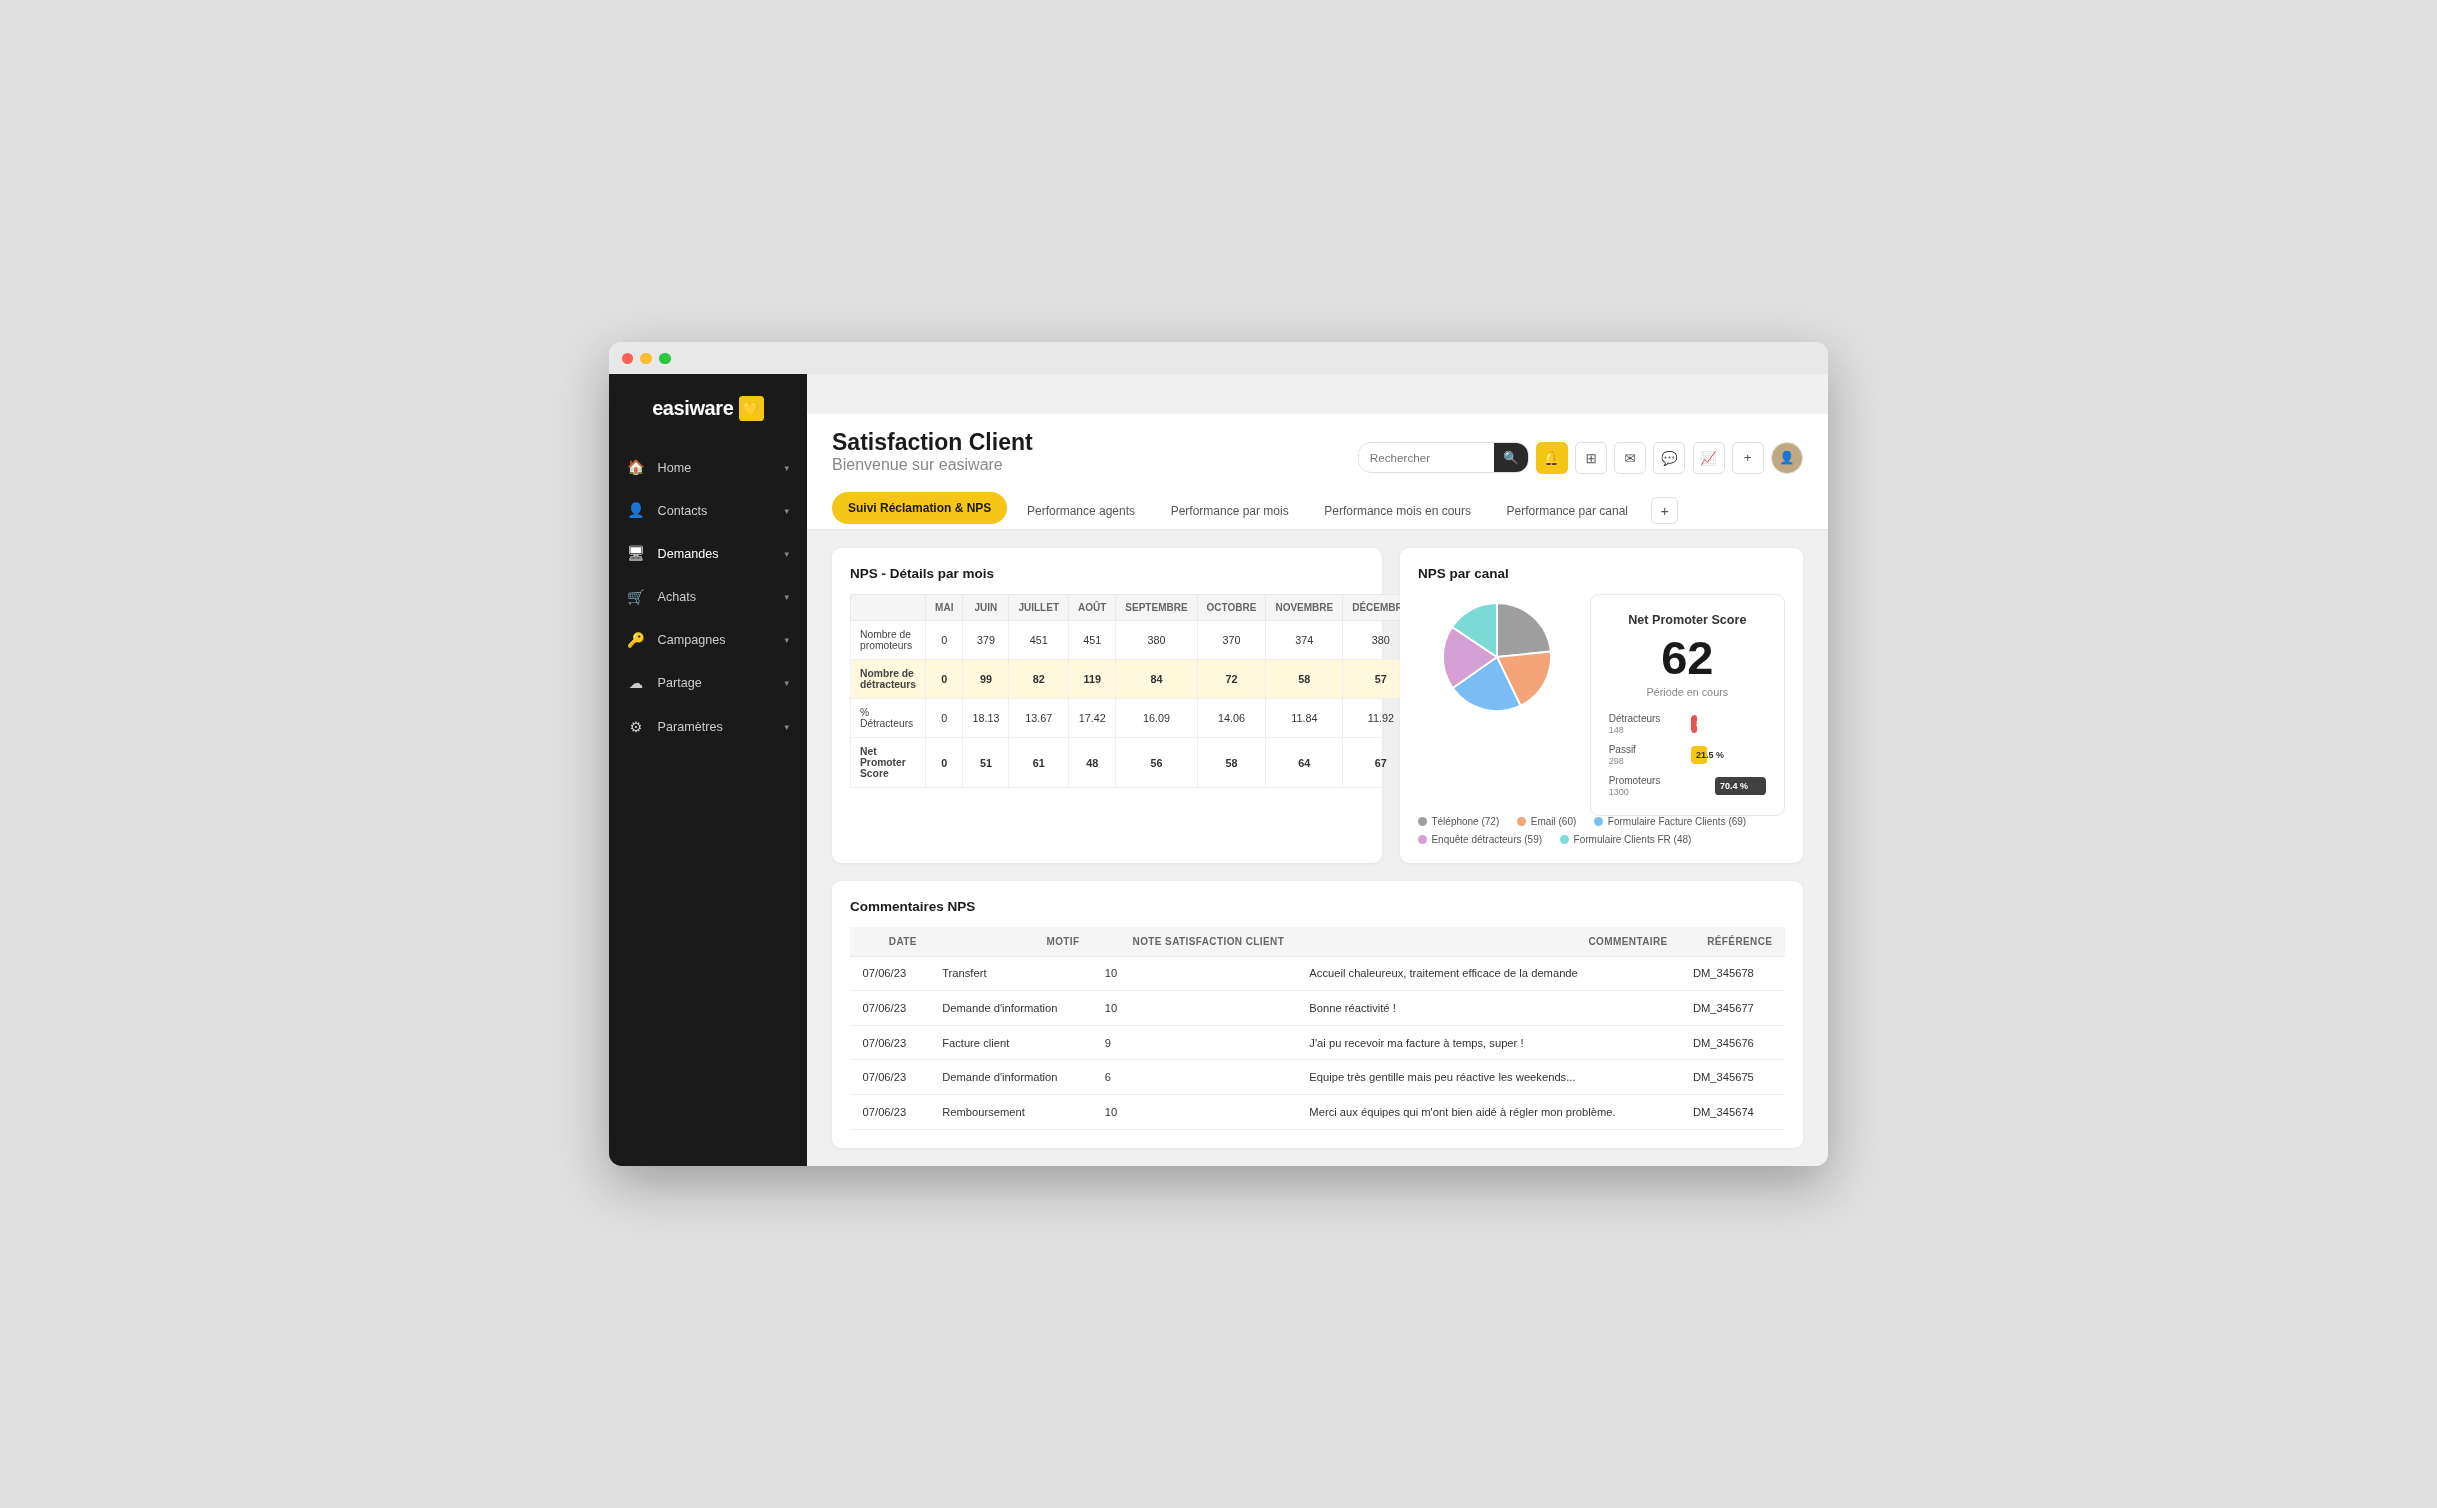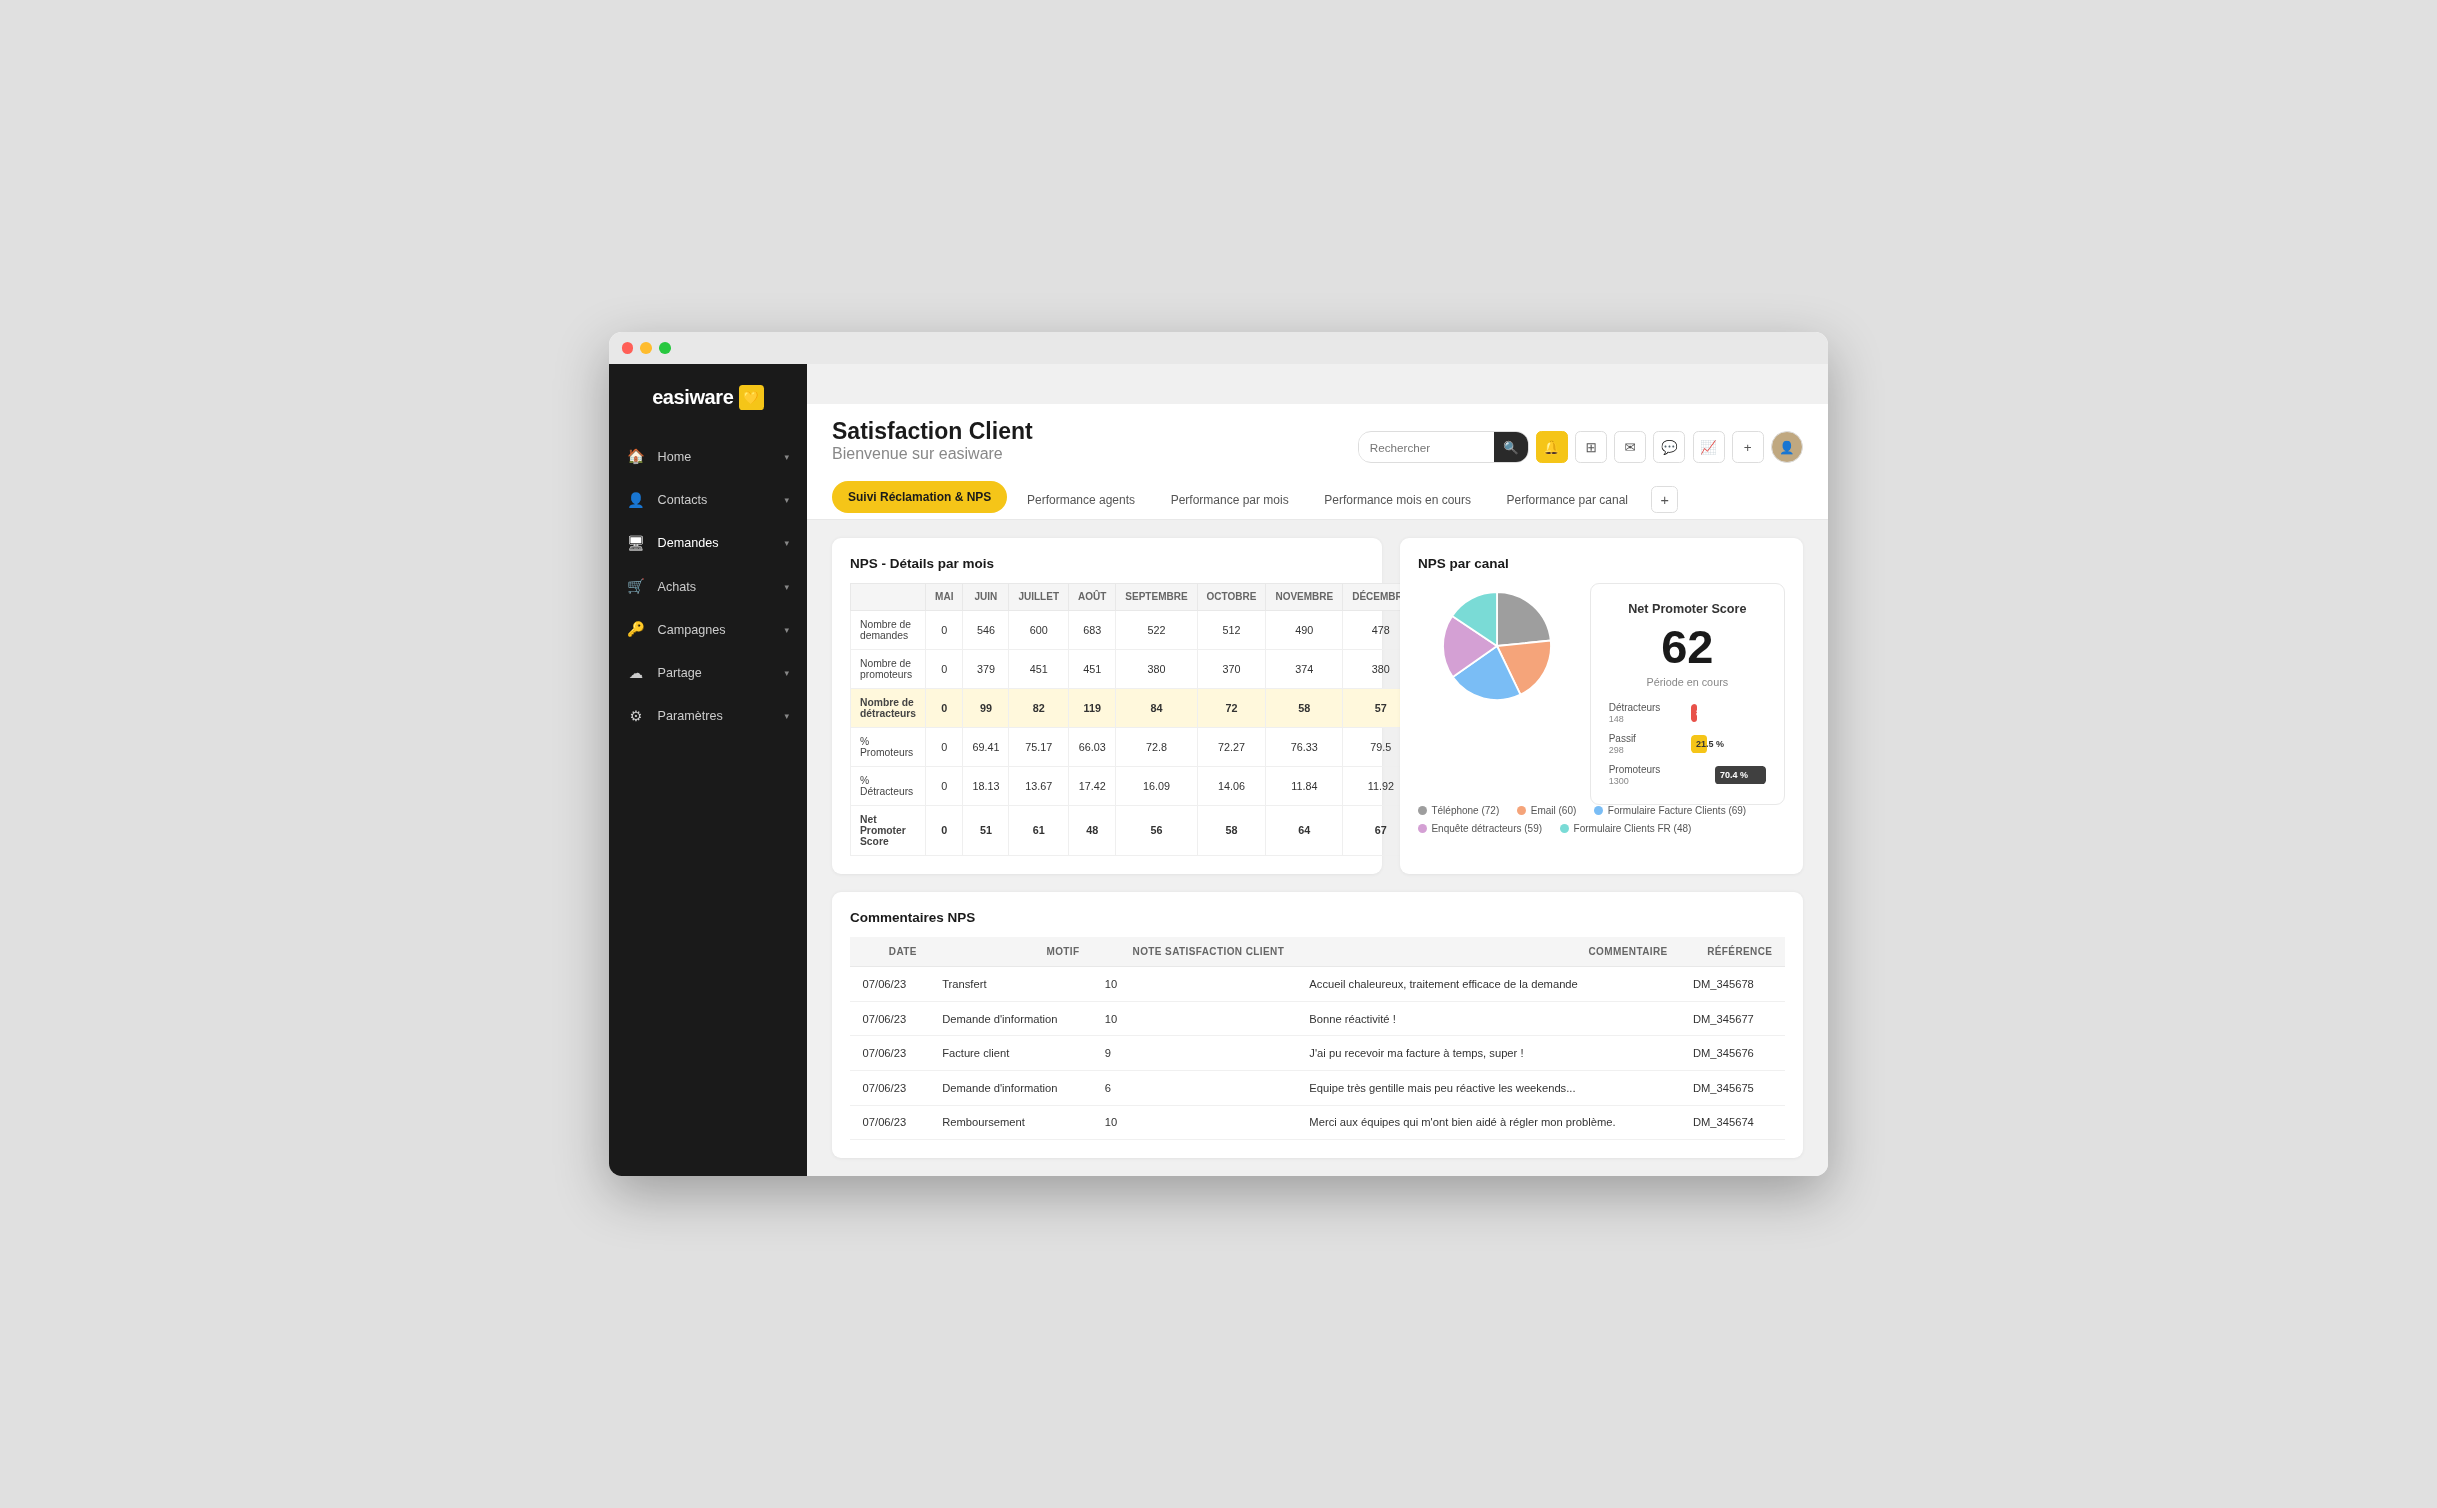--- a/index.html
+++ b/index.html
@@ -560,31 +560,20 @@
                   <th>JUIN</th>
                   <th>JUILLET</th>
                   <th>AOÛT</th>
                   <th>SEPTEMBRE</th>
                   <th>OCTOBRE</th>
                   <th>NOVEMBRE</th>
                   <th>DÉCEMBRE</th>
                 </tr>
               </thead>
               <tbody id="nps-tbody">
-              <tr>
-                    <td>Nombre de demandes</td>
-                    <td>0</td>
-                    <td>546</td>
-                    <td>600</td>
-                    <td>683</td>
-                    <td>522</td>
-                    <td>512</td>
-                    <td>490</td>
-                    <td>478</td>
-                  </tr>
                   <tr>
                     <td>Nombre de promoteurs</td>
                     <td>0</td>
                     <td>379</td>
                     <td>451</td>
                     <td>451</td>
                     <td>380</td>
                     <td>370</td>
                     <td>374</td>
                     <td>380</td>
@@ -592,31 +581,20 @@
                   <tr class="highlighted">
                     <td>Nombre de détracteurs</td>
                     <td>0</td>
                     <td>99</td>
                     <td>82</td>
                     <td>119</td>
                     <td>84</td>
                     <td>72</td>
                     <td>58</td>
                     <td>57</td>
-                  </tr>
-                  <tr>
-                    <td>% Promoteurs</td>
-                    <td>0</td>
-                    <td>69.41</td>
-                    <td>75.17</td>
-                    <td>66.03</td>
-                    <td>72.8</td>
-                    <td>72.27</td>
-                    <td>76.33</td>
-                    <td>79.5</td>
                   </tr>
                   <tr>
                     <td>% Détracteurs</td>
                     <td>0</td>
                     <td>18.13</td>
                     <td>13.67</td>
                     <td>17.42</td>
                     <td>16.09</td>
                     <td>14.06</td>
                     <td>11.84</td>

